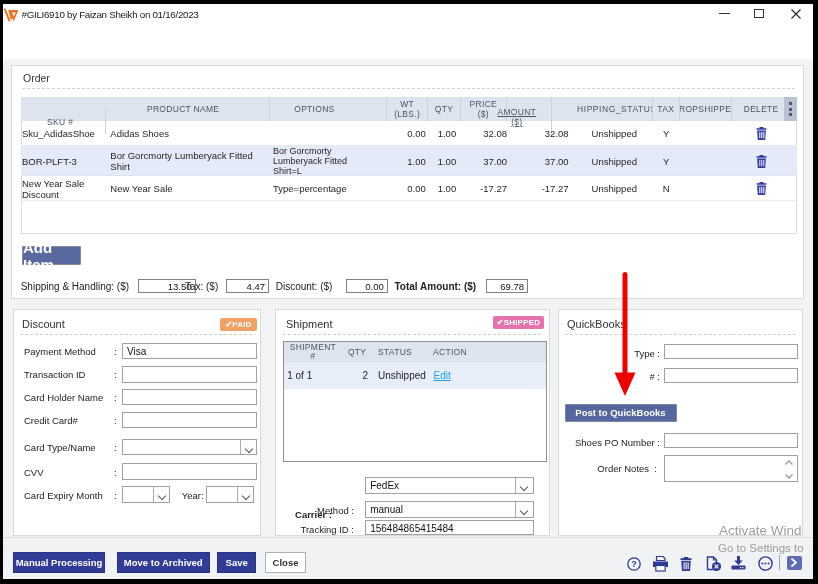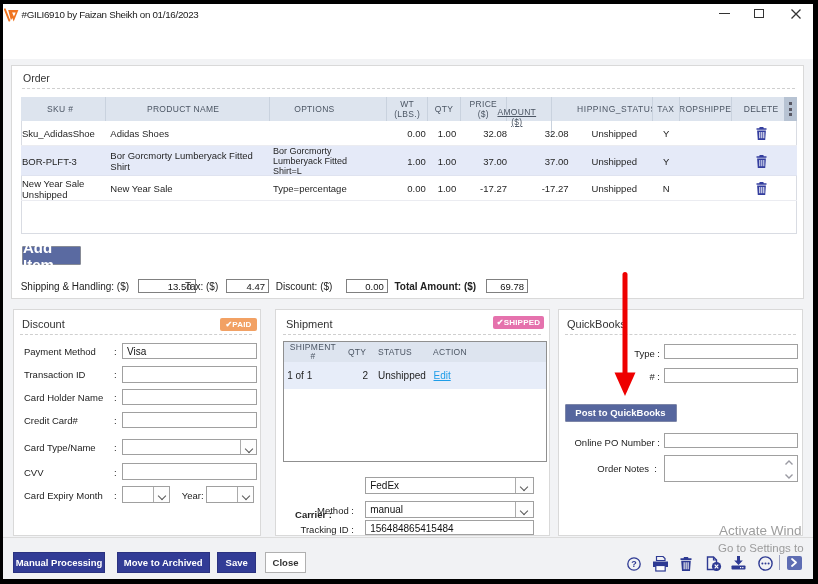--- a/index.html
+++ b/index.html
@@ -62,21 +62,21 @@
   <div id="content"></div>
 
   <div class="panel" id="order-panel" style="left:8px; top:61px; width:793px; height:234px;"></div>
   <div class="ptitle" style="left:20px; top:68px; font-size:10.5px;">Order</div>
   <div class="dashed" style="left:19px; top:84px; width:773px;"></div>
   <div id="ordertable">
 
     <div class="abs" style="left:18px; top:93px; width:776px; height:137px; border:1px solid #d9dce3; border-top:none;"></div>
 
     <div class="abs" style="left:18px; top:93px; width:763px; height:24px; background:#dde4ee;"></div>
-    <div class="hcell" style="left:18px; top:93px; width:85.3px; height:24px; border-right:1px solid #c9d2de; padding-right:6px;">SKU #</div>
+    <div class="hcell" style="left:18px; top:106px; width:85.3px; height:24px; border-right:1px solid #c9d2de; padding-right:6px;">SKU #</div>
     <div class="hcell" style="left:103.3px; top:93px; width:163.7px; height:24px; border-right:1px solid #c9d2de; padding-right:9px;">PRODUCT NAME</div>
     <div class="hcell" style="left:267px; top:93px; width:116.8px; height:24px; border-right:1px solid #c9d2de; padding-right:27px;">OPTIONS</div>
     <div class="hcell" style="left:383.8px; top:93px; width:41.6px; height:24px; border-right:1px solid #c9d2de;">WT<br>(LBS.)</div>
     <div class="hcell" style="left:425.4px; top:93px; width:32.3px; height:24px; border-right:1px solid #c9d2de;">QTY</div>
     <div class="hcell" style="left:457.7px; top:93px; width:46.3px; height:24px; border-right:1px solid #c9d2de;">PRICE<br>($)</div>
     <div class="hcell" style="left:480px; top:93px; width:68.6px; height:40px; border-right:1px solid #c9d2de;text-decoration:underline;">AMOUNT<br>($)</div>
     <div class="hcell" style="left:572.6px; top:93px; width:77.3px; height:24px; border-right:1px solid #c9d2de; overflow:hidden; letter-spacing:0.55px;">SHIPPING_STATUS</div>
     <div class="hcell" style="left:649.9px; top:93px; width:26.7px; height:24px; border-right:1px solid #c9d2de;">TAX</div>
     <div class="hcell" style="left:676.6px; top:93px; width:52.1px; height:24px; border-right:1px solid #c9d2de; overflow:hidden;">DROPSHIPPER</div>
     <div class="hcell" style="left:732px; top:93px; width:52.3px; height:24px;">DELETE</div>
@@ -112,21 +112,21 @@
     <div class="cell num" style="left:504px; top:142px; width:63.6px; height:30px;">37.00</div>
     <div class="cell ctr" style="left:572.6px; top:142px; width:77.3px; height:30px;">Unshipped</div>
     <div class="cell ctr" style="left:649.9px; top:142px; width:26.7px; height:30px;">Y</div>
     <div class="cell ctr" style="left:728.7px; top:142px; width:60px; height:30px;">
         <svg width="11" height="13" viewBox="0 0 11 13">
           <path fill="#333d9e" d="M3.7 0h3.6l.5 1.2h2.7v1.5H.5V1.2h2.7zM1.1 3.5h8.8L9.2 13H1.8zM3.3 5v6.2h1V5zm2 0v6.2h1V5zm2 0v6.2h1V5z" fill-rule="evenodd"></path>
         </svg>
       </div>
 
     <div class="abs" style="left:18px; top:172px; width:776px; height:25px; border-bottom:1px solid #ebecf1;"></div>
-    <div class="cell" style="left:19px; top:172px; width:84px; height:25px; line-height:11px;">New Year Sale Unshipped</div>
+    <div class="cell" style="left:19px; top:172px; width:84px; height:25px; line-height:11px;">New Year Sale Discount</div>
     <div class="cell" style="left:107.3px; top:172px; width:158px; height:25px;">New Year Sale</div>
     <div class="cell" style="left:270px; top:172px; width:112px; height:25px;">Type=percentage</div>
     <div class="cell num" style="left:383.8px; top:172px; width:41px; height:25px;">0.00</div>
     <div class="cell num" style="left:425.4px; top:172px; width:29.8px; height:25px;">1.00</div>
     <div class="cell num" style="left:457.7px; top:172px; width:48.3px; height:25px;">-17.27</div>
     <div class="cell num" style="left:504px; top:172px; width:63.6px; height:25px;">-17.27</div>
     <div class="cell ctr" style="left:572.6px; top:172px; width:77.3px; height:25px;">Unshipped</div>
     <div class="cell ctr" style="left:649.9px; top:172px; width:26.7px; height:25px;">N</div>
     <div class="cell ctr" style="left:728.7px; top:172px; width:60px; height:25px;">
         <svg width="11" height="13" viewBox="0 0 11 13">
@@ -212,21 +212,21 @@
 
   <div id="quickbooks">
     <div class="panel" style="left:555px; top:305px; width:244.6px; height:227.4px;"></div>
     <div class="ptitle" style="left:564px; top:314px;">QuickBooks</div>
     <div class="dashed" style="left:562px; top:330px; width:231px;"></div>
     <div class="lbl" style="left:557px; top:343.5px; width:100px; text-align:right;">Type :</div>
     <div class="inp qb" style="left:661px; top:340.1px;"></div>
     <div class="lbl" style="left:557px; top:367px; width:100px; text-align:right;"># :</div>
     <div class="inp qb" style="left:661px; top:363.5px;"></div>
     <div class="bluebtn" style="left:561.5px; top:399.5px; width:112px; height:18.5px; background:#56669e; border:1px solid #7d86a8; border-radius:1px; font-size:9.5px; font-weight:bold;">Post to QuickBooks</div>
-    <div class="lbl" style="left:557px; top:432.5px; width:100px; text-align:right;">Online PO Number :</div>
+    <div class="lbl" style="left:557px; top:432.5px; width:100px; text-align:right;">Shoes PO Number :</div>
     <div class="inp qb" style="left:661px; top:428.5px;"></div>
     <div class="lbl" style="left:557px; top:459px; width:97px; text-align:right;">Order Notes&nbsp; :</div>
     <div class="inp qb" style="left:661px; top:451.1px; height:26.7px;">
       <svg style="position:absolute; right:3px; top:2.5px;" width="10" height="21" viewBox="0 0 10 21">
         <path d="M1.5 5.5 L5 2 L8.5 5.5" fill="none" stroke="#9a9aa2" stroke-width="1.4"></path>
         <path d="M1.5 15.5 L5 19 L8.5 15.5" fill="none" stroke="#9a9aa2" stroke-width="1.4"></path>
       </svg>
     </div>
   </div>
 

